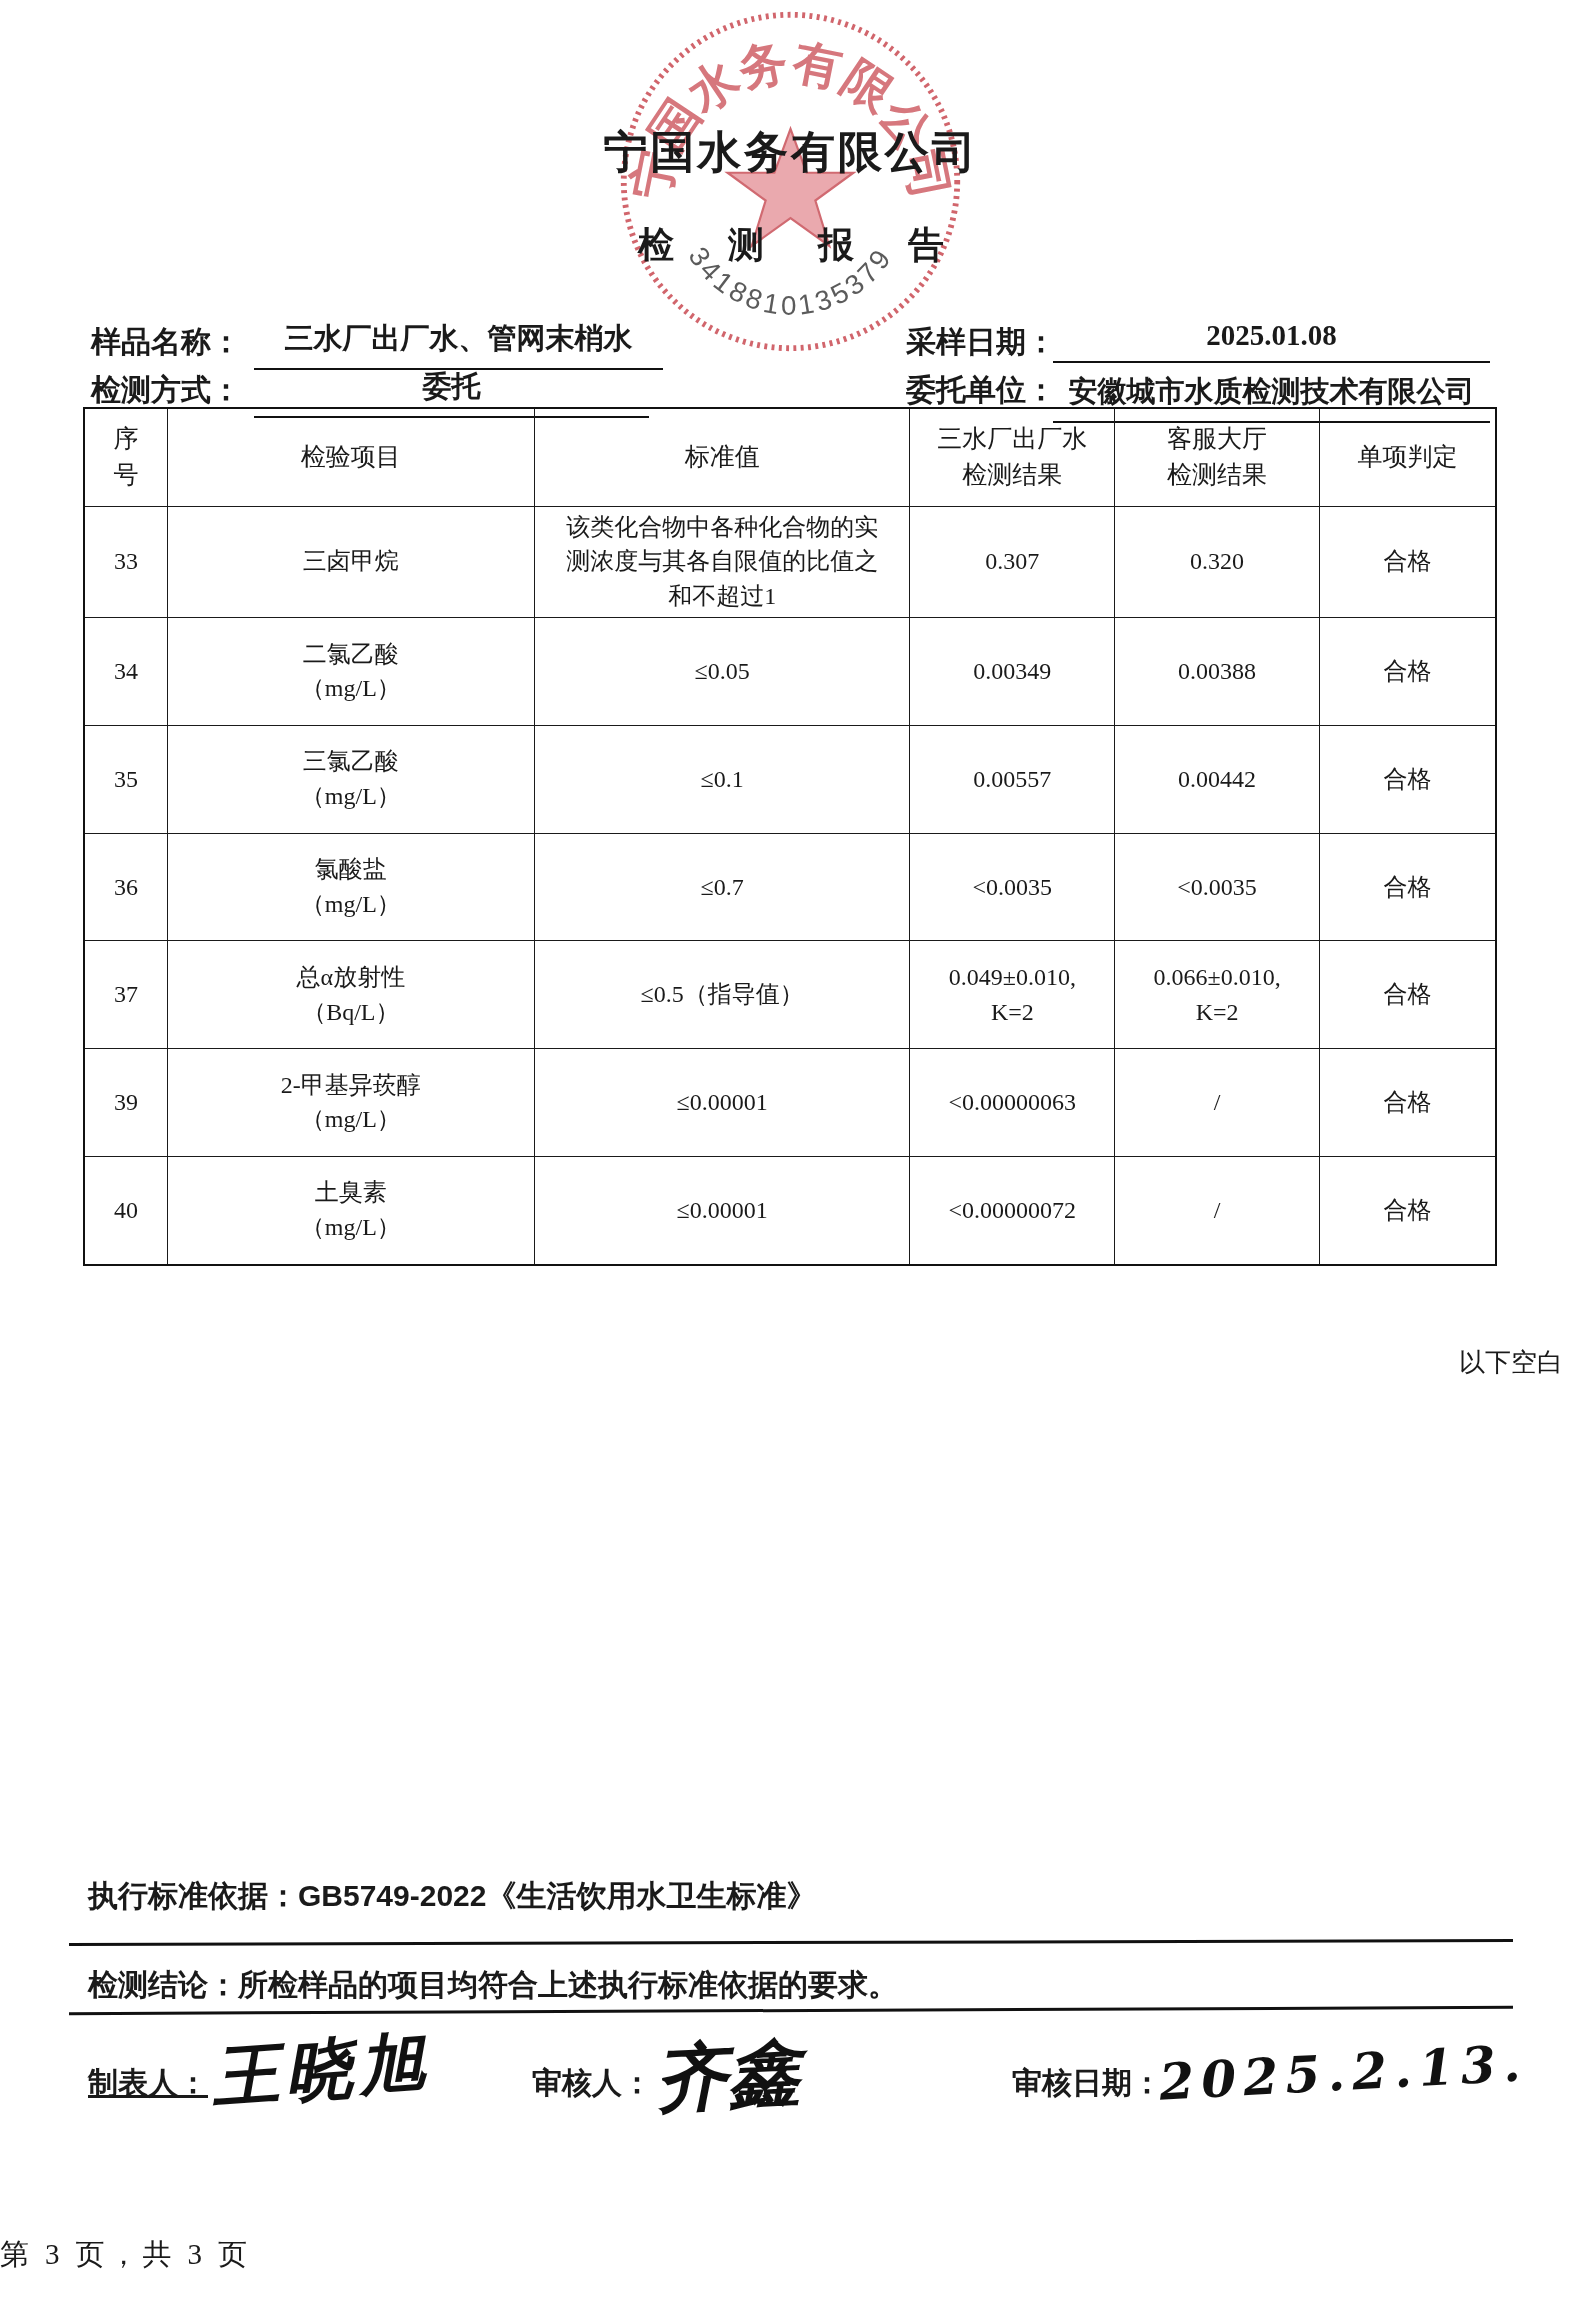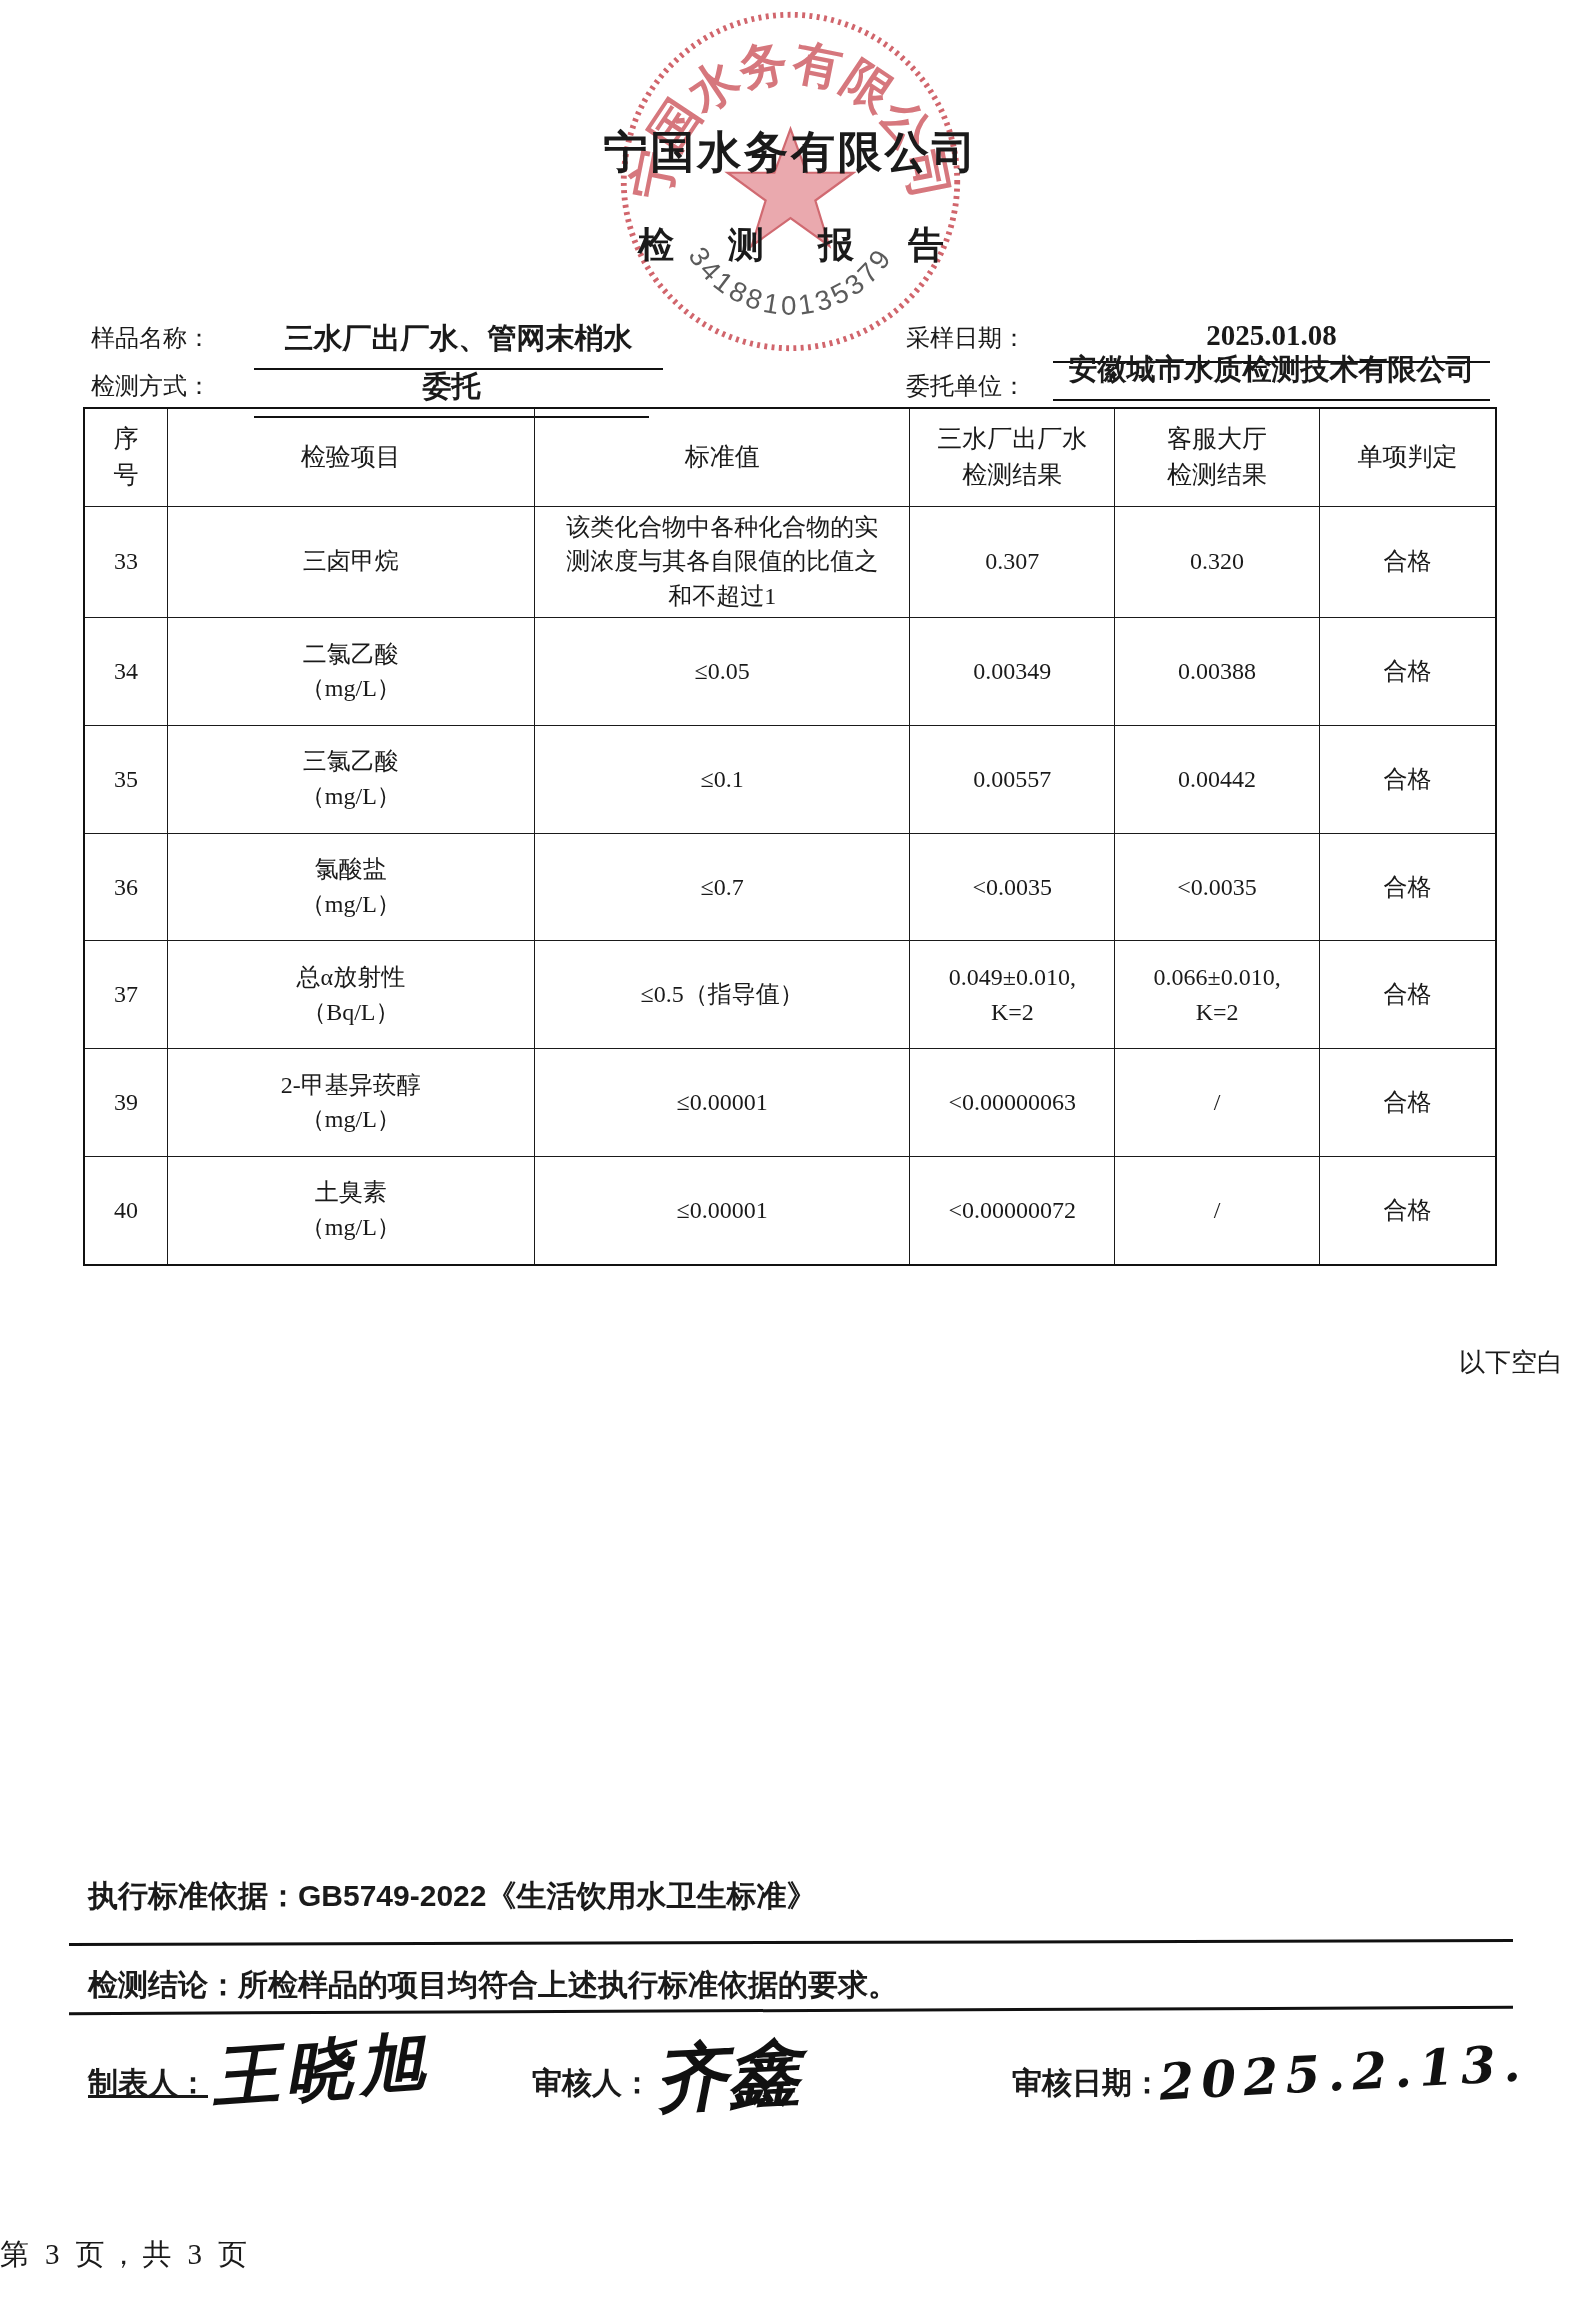--- a/index.html
+++ b/index.html
@@ -22,21 +22,21 @@
     position:absolute;top:123px;left:0;width:100%;
     text-align:center;font-size:44px;font-weight:bold;letter-spacing:2.9px;
   }
   .report-title{
     position:absolute;top:221px;left:0;width:100%;
     text-align:center;font-size:36px;font-weight:bold;letter-spacing:22px;
     text-indent:22px;
   }
 
   
-  .info-label{position:absolute;font-size:24px;font-weight:normal;white-space:nowrap;}
+  .info-label{position:absolute;font-size:30px;font-weight:bold;white-space:nowrap;}
   .info-value{
     position:absolute;font-size:29px;font-weight:bold;text-align:center;
     border-bottom:2.9px solid #111;padding-bottom:9px;white-space:nowrap;
   }
 
   
   .results-table{
     position:absolute;left:83px;top:407px;width:1414px;
     border-collapse:collapse;table-layout:fixed;
     font-size:24px;
@@ -104,21 +104,21 @@
   <div class="report-title sans">检 测 报 告</div>
 
   <div class="info-label sans" style="left:91px;top:322px;">样品名称：</div>
   <div class="info-value sans" style="left:254px;top:319px;width:409px;">三水厂出厂水、管网末梢水</div>
   <div class="info-label sans" style="left:906px;top:322px;">采样日期：</div>
   <div class="info-value" style="left:1053px;top:319px;width:437px;">2025.01.08</div>
 
   <div class="info-label sans" style="left:91px;top:370px;">检测方式：</div>
   <div class="info-value sans" style="left:254px;top:367px;width:395px;">委托</div>
   <div class="info-label sans" style="left:906px;top:370px;">委托单位：</div>
-  <div class="info-value sans" style="left:1053px;top:350px;width:437px;">安徽城市水质检测技术有限公司</div>
+  <div class="info-value sans" style="left:1053px;top:372px;width:437px;">安徽城市水质检测技术有限公司</div>
 
   <table class="results-table">
     <colgroup>
       <col style="width:5.9%">
         <col style="width:26%">
         <col style="width:26.6%">
       <col style="width:14.5%">
         <col style="width:14.5%">
         <col style="width:12.5%">
     </colgroup>

